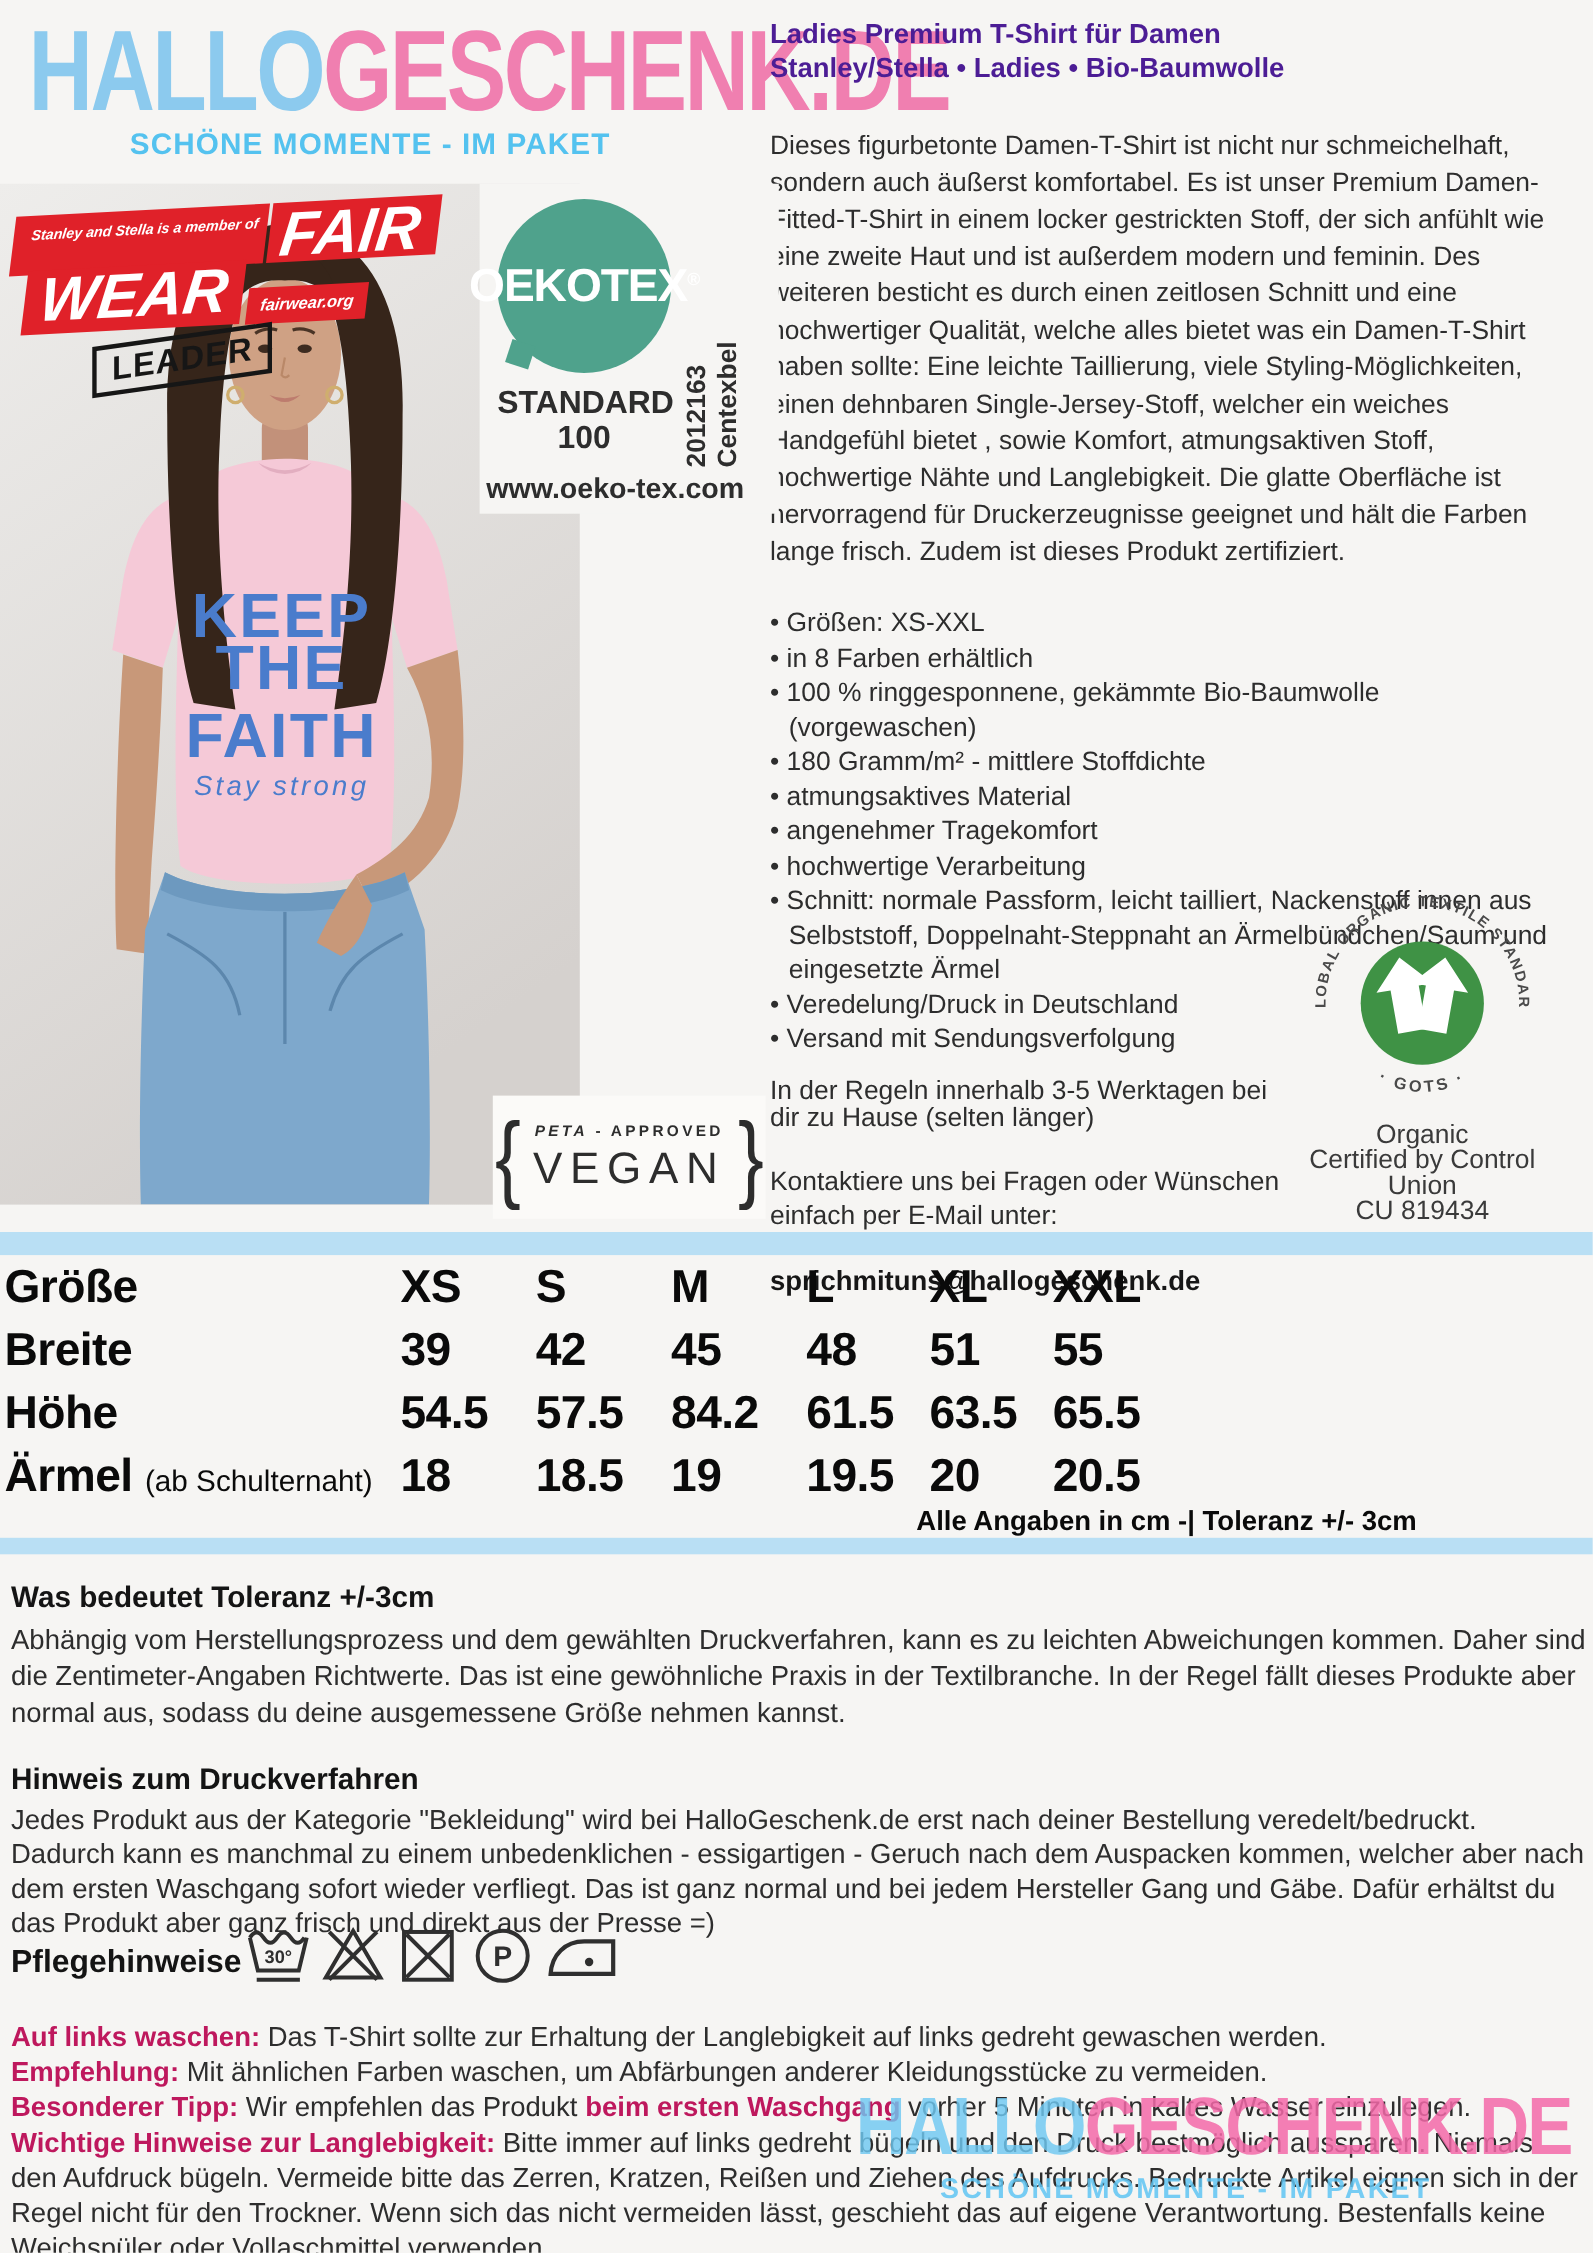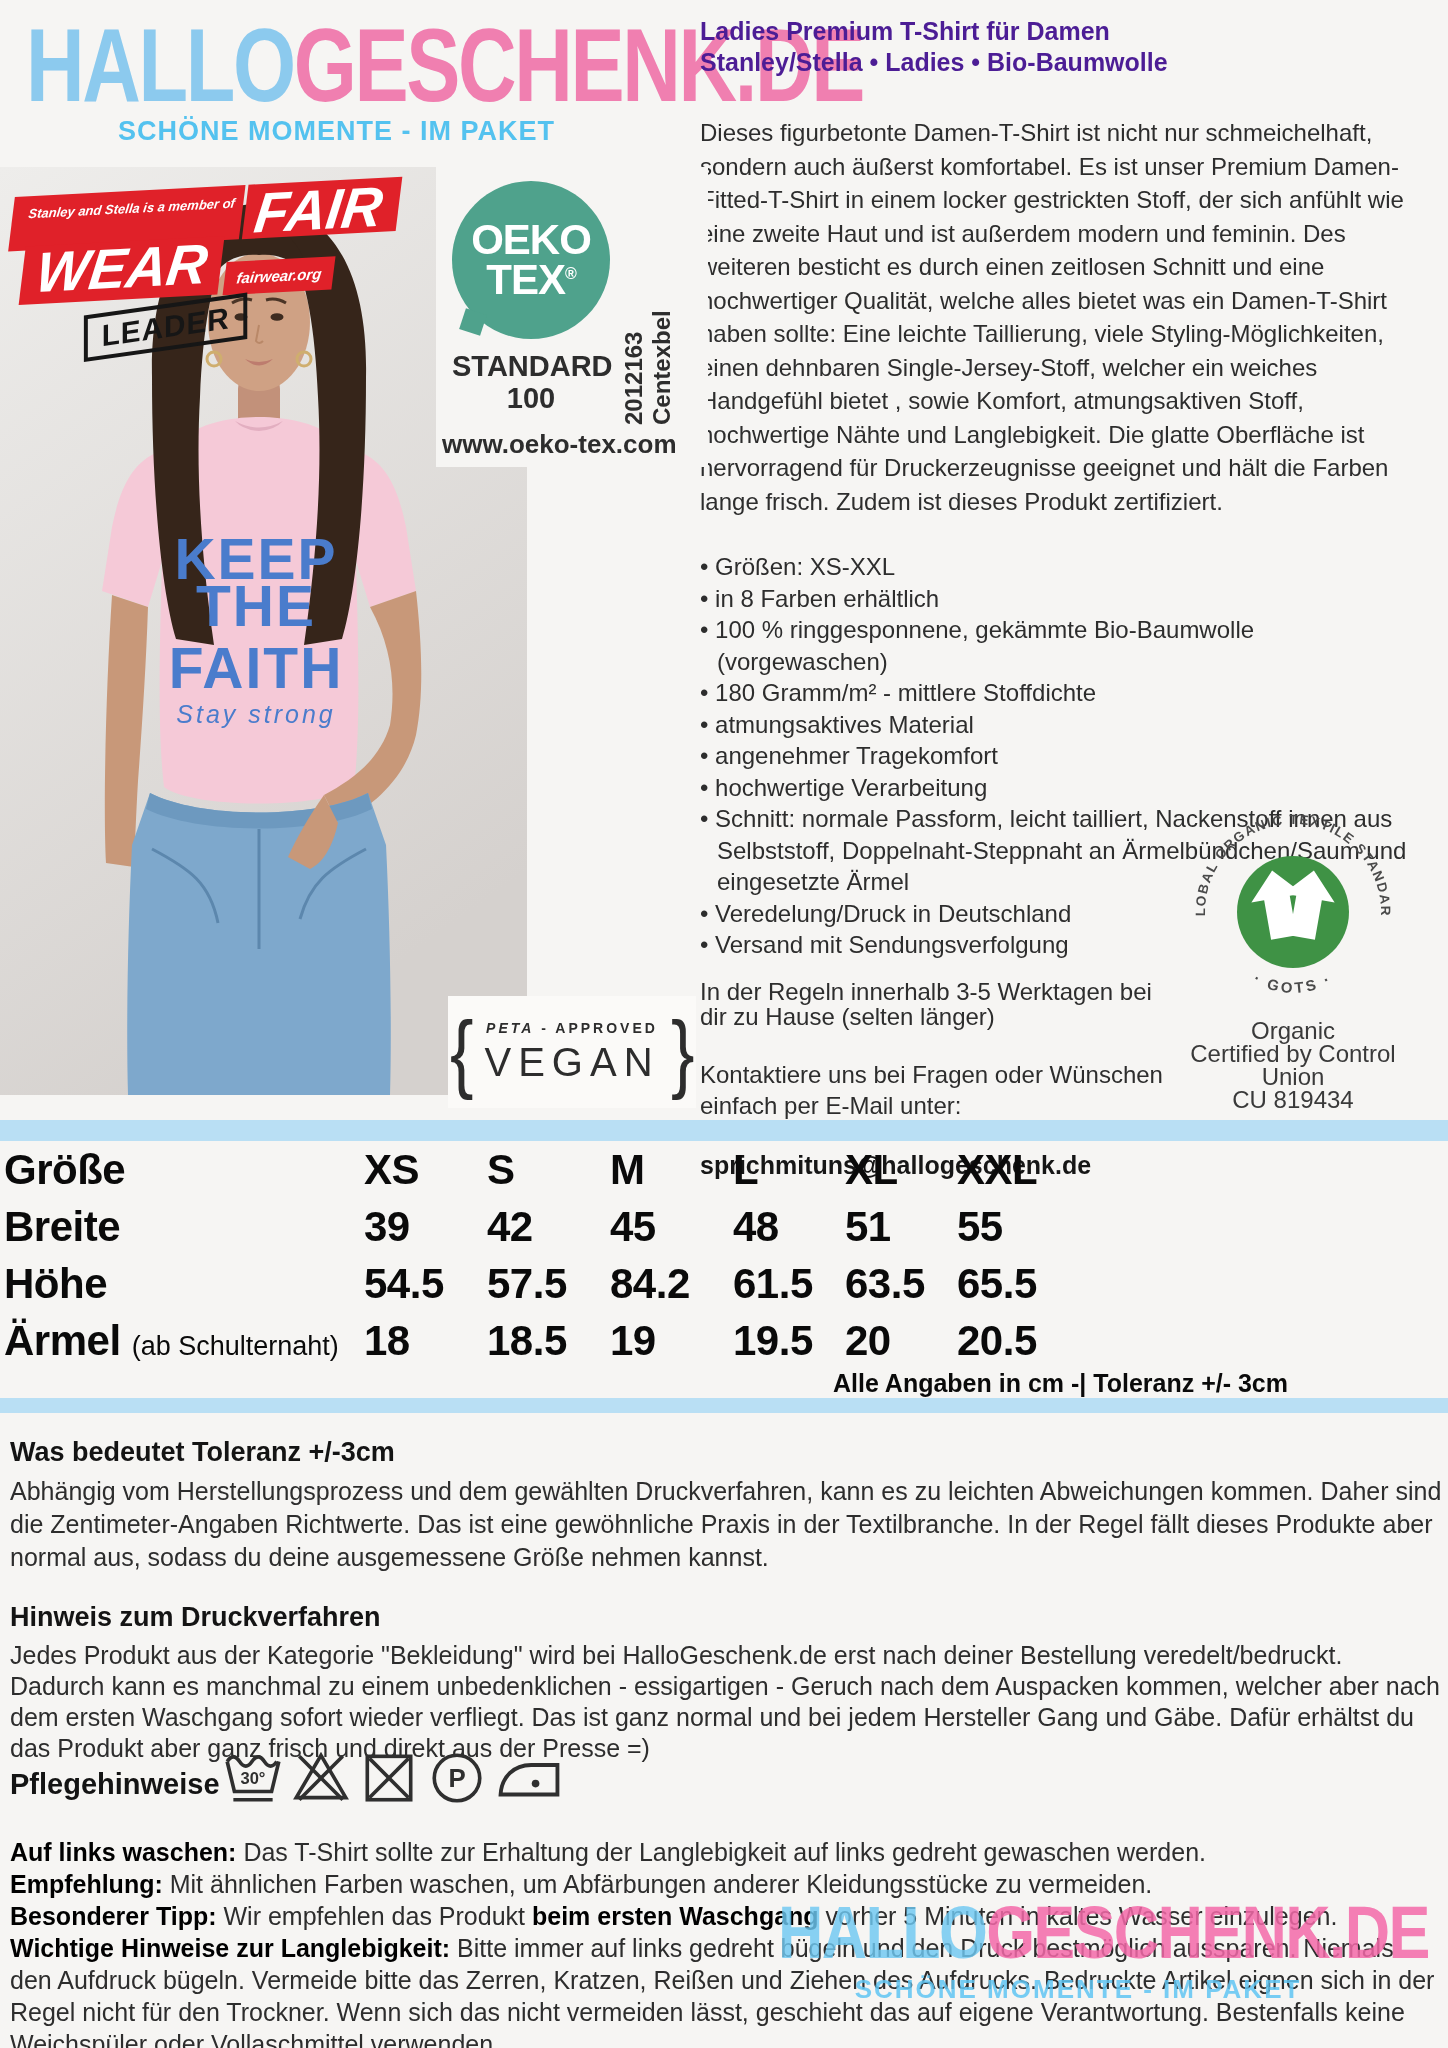--- a/index.html
+++ b/index.html
@@ -31,21 +31,21 @@
            line-height:.9;padding:2px 14px 6px 14px;transform:skewX(-10deg);}
   .fw-url{background:#e02129;color:#fff;font-style:italic;font-weight:bold;font-size:15px;
           padding:8px 12px;transform:skewX(-10deg);margin-left:3px;}
   .fw-leader{display:inline-block;border:4px solid #161616;color:#161616;font-weight:bold;
              font-size:30px;letter-spacing:1px;padding:2px 14px;margin:6px 0 0 66px;
              transform:rotate(-5deg) skewX(-8deg);}
 
   
   .oeko{position:absolute;left:436px;top:167px;width:272px;height:300px;background:#f6f5f3;z-index:2;}
   .oeko-circle{position:absolute;left:16px;top:14px;width:158px;height:158px;border-radius:50%;
-               background:#4fa28c;color:#fff;display:flex;flex-direction:column;align-items:center;
+               background:#4fa28c;color:#fff;display:flex;flex-direction:row;align-items:center;
                justify-content:center;font-weight:bold;font-size:42px;line-height:.95;letter-spacing:-1px;}
   .oeko-circle:after{content:"";position:absolute;left:10px;bottom:6px;width:22px;height:22px;
                background:#4fa28c;transform:rotate(18deg);}
   .oeko-circle sup{font-size:16px;vertical-align:super;}
   .oeko-standard{position:absolute;left:16px;top:184px;width:158px;text-align:center;font-weight:bold;
                font-size:29px;line-height:1.1;color:#2d2d2d;}
   .oeko-cert{position:absolute;left:184px;top:258px;transform:rotate(-90deg);transform-origin:0 0;
                font-weight:bold;font-size:24px;line-height:1.15;color:#2d2d2d;white-space:nowrap;}
   .oeko-url{position:absolute;left:6px;top:262px;width:260px;font-weight:bold;font-size:26px;color:#2d2d2d;}
 
@@ -92,21 +92,21 @@
   .sec p{margin:0;font-size:25px;line-height:33px;}
   .sec1{top:1437px;}
   .sec2{top:1602px;}
   .sec2 p{line-height:31px;}
 
   
   .care-label{position:absolute;left:10px;top:1768px;font-size:29px;font-weight:bold;color:#141414;}
   .care-icons{position:absolute;left:222px;top:1744px;display:flex;gap:6px;align-items:flex-end;}
   .care-icons svg{display:block;}
   .care-text{position:absolute;left:10px;top:1836px;width:1432px;font-size:25px;line-height:32px;color:#2d2d2d;}
-  .care-text b{color:#000000;}
+  .care-text b{color:#be185d;}
 
   
   .watermark{position:absolute;left:778px;top:1896px;z-index:6;pointer-events:none;white-space:nowrap;}
   .wm-line{font-size:74px;font-weight:bold;letter-spacing:-2px;line-height:1;
            transform:scaleX(.85);transform-origin:left top;}
   .wm-blue{color:rgba(110,200,242,.82)}.wm-pink{color:rgba(243,105,168,.85)}
   .wm-tag{width:600px;text-align:center;font-size:26px;font-weight:bold;letter-spacing:2px;
           color:rgba(95,196,242,.85);margin-top:4px;}
 </style>
 </head>

